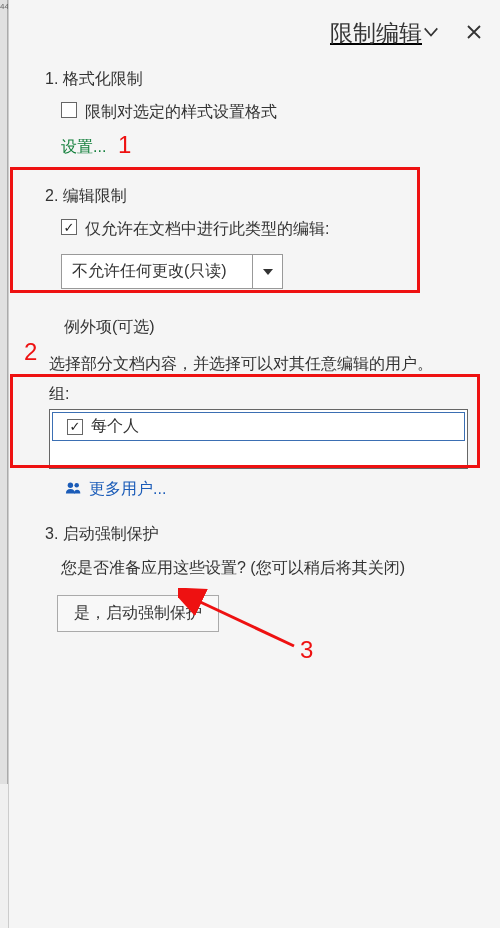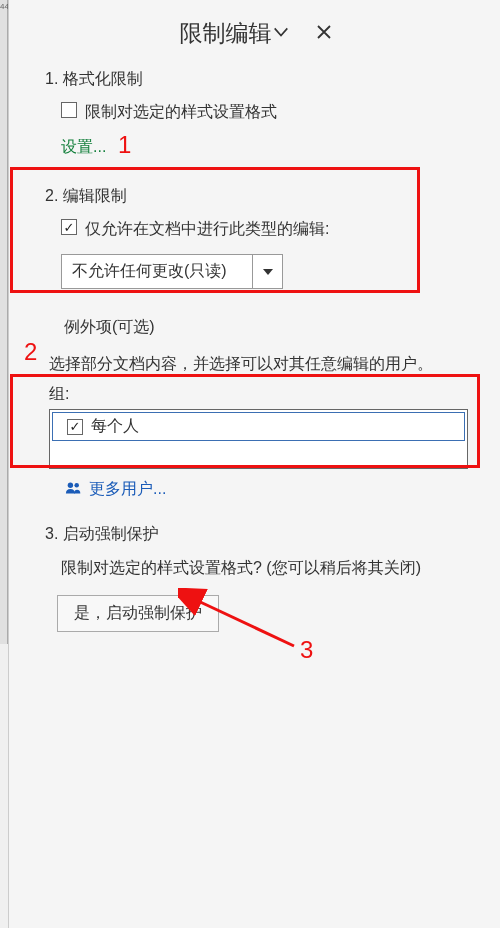--- a/index.html
+++ b/index.html
@@ -12,42 +12,43 @@
       background: #f0f0f0;
       width: 500px;
       height: 928px;
       position: relative;
     }
     .left-edge {
       position: absolute;
       left: 0;
       top: 0;
       width: 8px;
-      height: 644px;
+      height: 784px;
       background: #e0e0e0;
       border-right: 1px solid #aaa;
       font-size: 8px;
       color: #666;
       padding-top: 2px;
       text-align: center;
     }
     .panel {
       position: absolute;
       left: 8px;
       top: 0;
       right: 0;
       bottom: 0;
       background: #f5f5f5;
       border-left: 1px solid #ccc;
     }
     .panel-header {
       display: flex;
       align-items: center;
-      justify-content: center;
+      justify-content: flex-end;
       padding: 18px 18px 14px 20px;
+      text-decoration: underline;
     }
     .panel-title {
       font-size: 23px;
       color: #333;
       font-weight: normal;
     }
     .header-icons {
       display: flex;
       gap: 26px;
       align-items: center;
@@ -264,21 +265,21 @@
           <path d="M1 13 Q1 8 6 8 Q11 8 11 13 Z" fill="#1b5cb8"></path>
           <path d="M10 13 Q10 9 13.5 9 Q17 9 17 13 Z" fill="#1b5cb8"></path>
         </svg>
       </span>
       <span>更多用户...</span>
     </div>
   </div>
 
   <div class="section" style="padding-top:24px;">
     <div class="section-title">3. 启动强制保护</div>
-    <div class="apply-desc">限制对选定的样式设置格式? (您可以稍后将其关闭)</div>
+    <div class="apply-desc">您是否准备应用这些设置? (您可以稍后将其关闭)</div>
     <button class="apply-button">是，启动强制保护</button>
   </div>
 </div>
 
 <div class="red-box" style="left:10px; top:167px; width:410px; height:126px;"></div>
 <div class="red-box" style="left:10px; top:374px; width:470px; height:94px;"></div>
 
 <div class="ann-num" style="left:118px; top:131px;">1</div>
 <div class="ann-num" style="left:24px; top:338px;">2</div>
 <div class="ann-num" style="left:300px; top:636px;">3</div>

